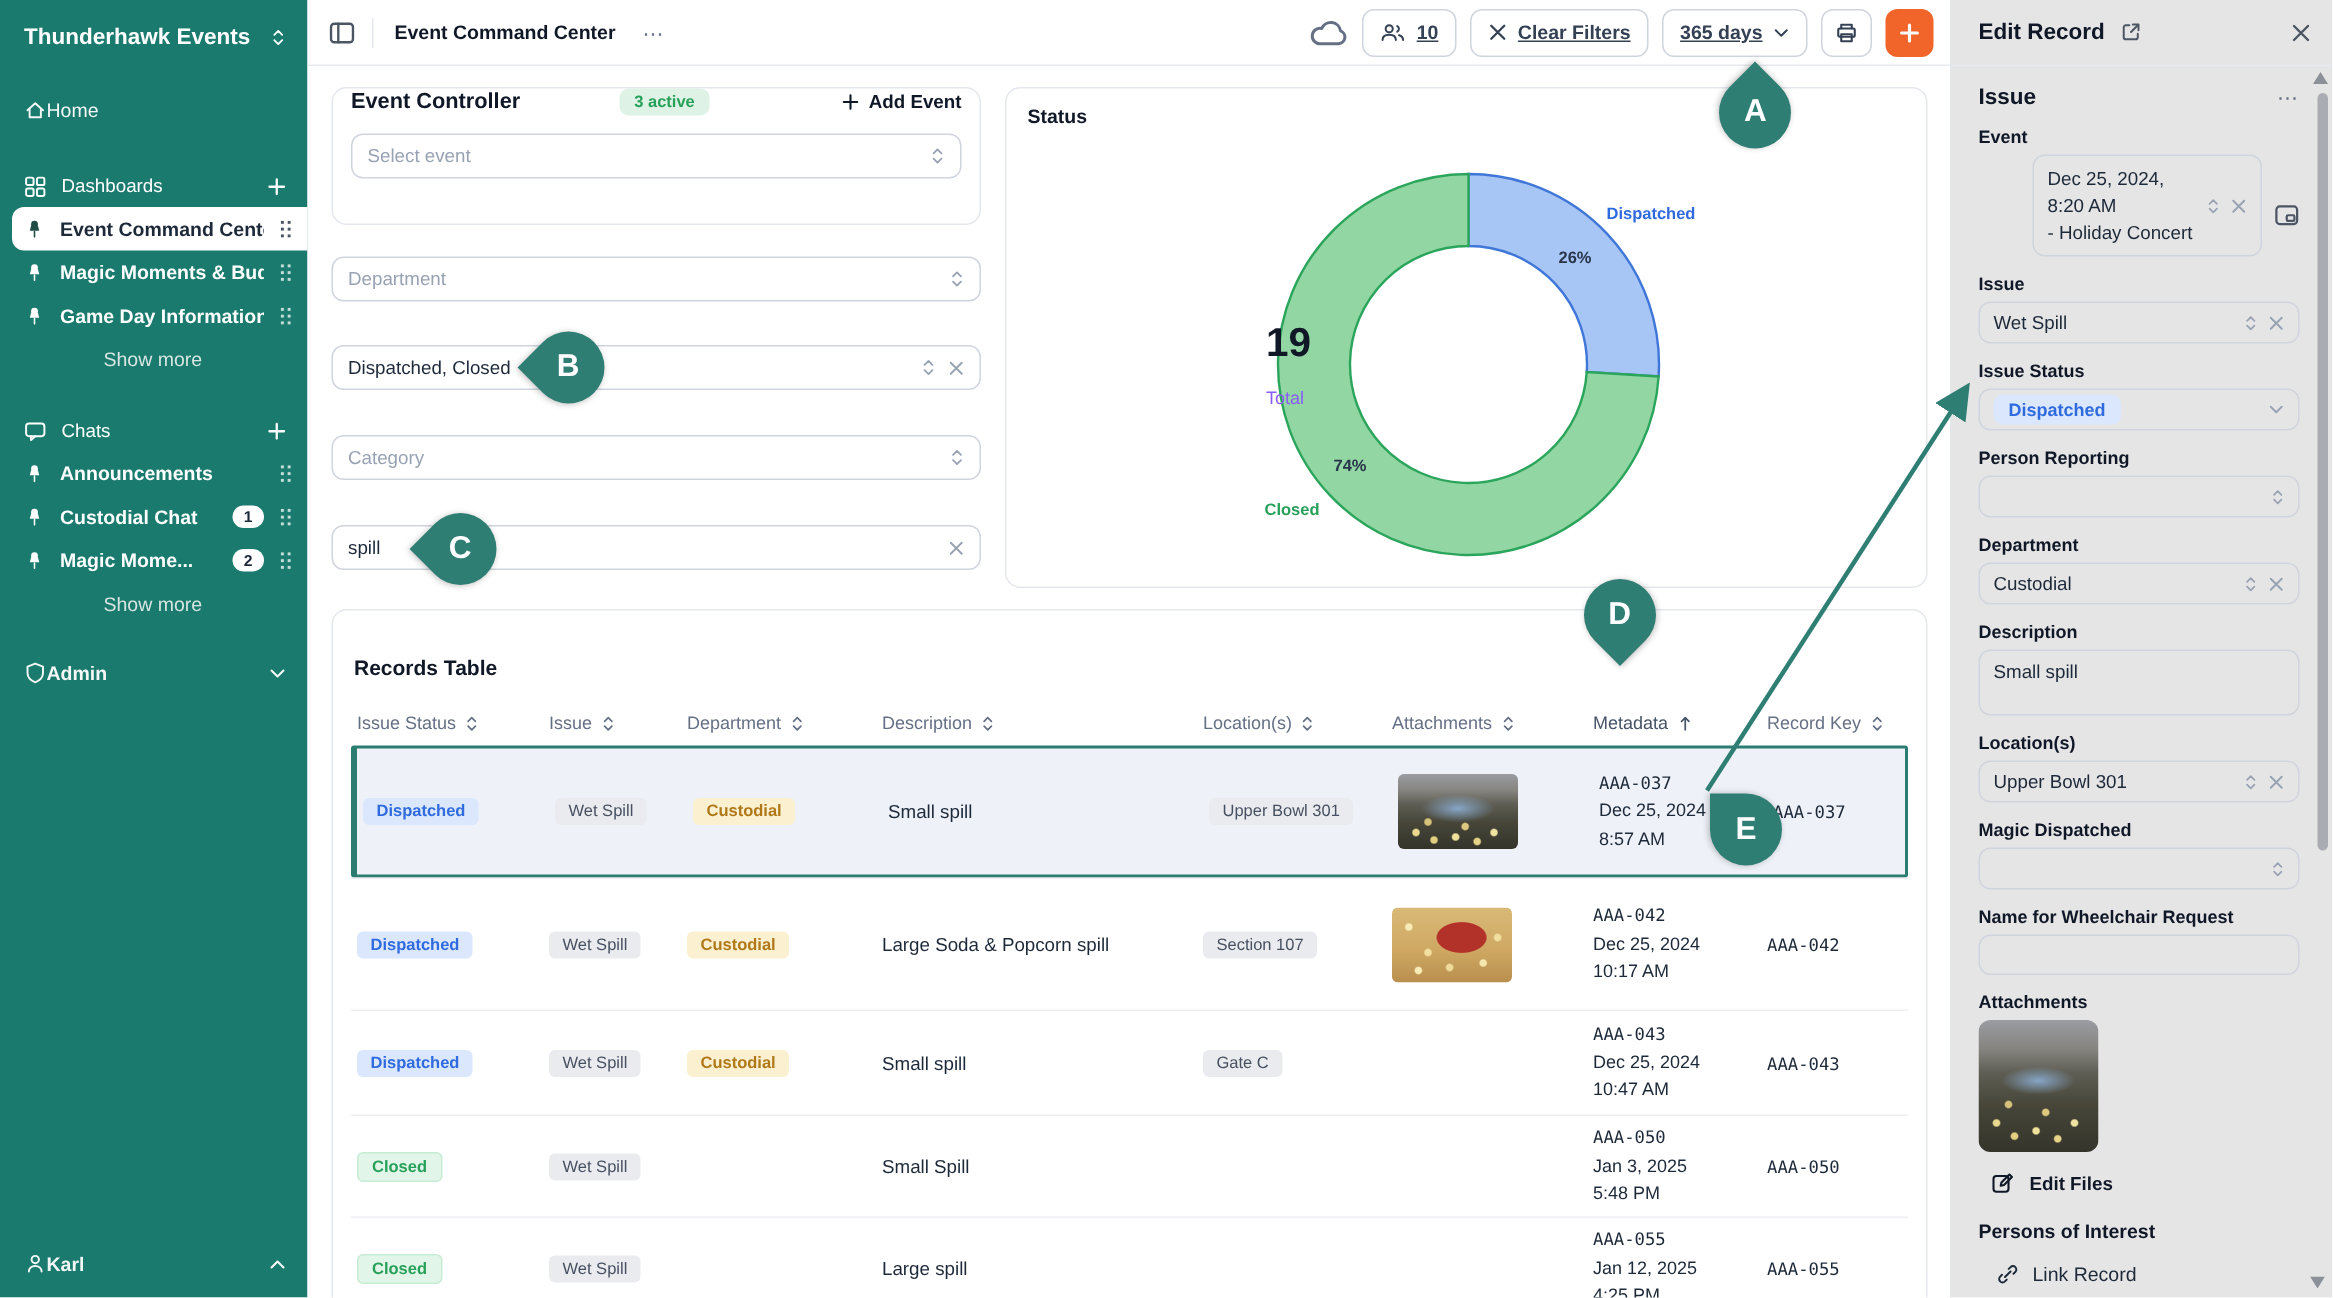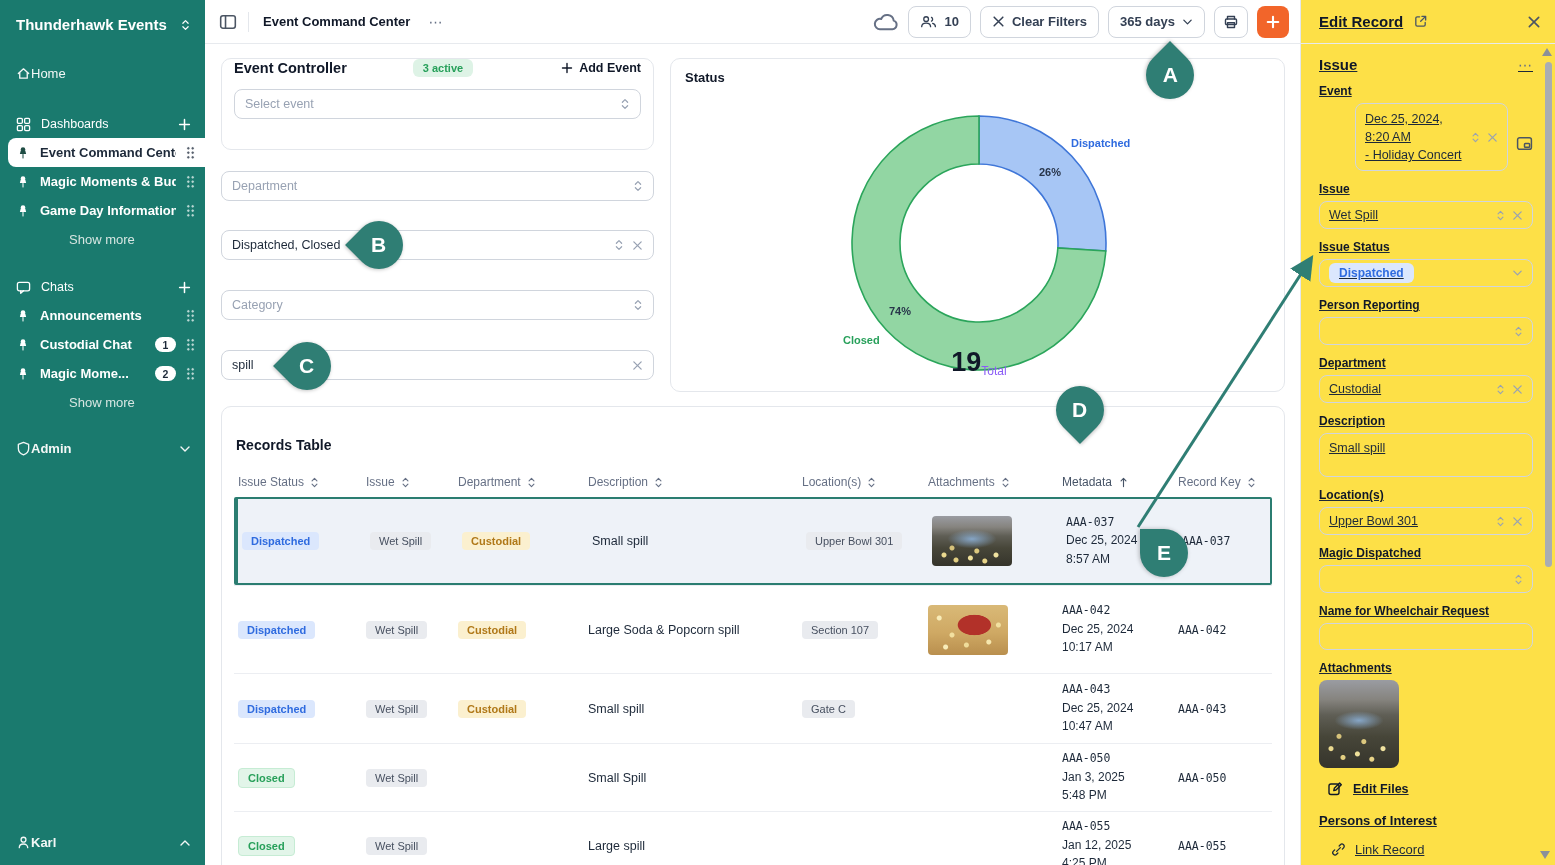--- a/index.html
+++ b/index.html
@@ -29,21 +29,21 @@
   .sb-admin { margin-top:20px; font-weight:600; }
   .sb-user { position:absolute; left:0; right:0; bottom:8px; font-weight:600; }
 
   
   .main { position:absolute; left:205px; top:0; width:1095px; height:865px; background:#fff; }
   .topbar { position:relative; height:44px; border-bottom:1px solid #e7eaee; display:flex; align-items:center; padding:0 11px 0 13px; gap:10px; color:#4b5563; }
   .tb-divider { width:1px; height:20px; background:#e4e7ec; }
   .tb-title { font-size:13px; color:#101828; font-weight:600; margin-left:4px; }
   .tb-ellipsis { font-size:14px; color:#667085; margin-left:8px; letter-spacing:1px; }
   .tb-right { margin-left:auto; display:flex; align-items:center; gap:9px; }
-  .tb-btn { display:flex; align-items:center; gap:7px; height:32px; padding:0 11px; border:1px solid #d0d5dd; border-radius:8px; background:#fff; font-size:13px; color:#344054; font-weight:600; }
+  .tb-btn { display:flex; align-items:center; gap:7px; height:32px; padding:0 11px; border:1px solid #d0d5dd; border-radius:8px; background:#fff; font-size:13px; color:#344054; font-weight:600;text-decoration:underline; }
   .tb-iconbtn { width:34px; justify-content:center; padding:0; }
   .tb-plus { width:32px; height:32px; border-radius:8px; background:#f2652a; color:#fff; display:flex; align-items:center; justify-content:center; border:none; }
   .content { position:relative; width:1095px; height:820px; }
 
   .card { position:absolute; background:#fff; border:1px solid #e4e7ec; border-radius:10px; }
 
   
   .ec-card { left:16px; top:14px; width:433px; height:92px; padding:0 12px; }
   .ec-head { display:flex; align-items:center; }
   .ec-title { font-size:14.5px; font-weight:bold; color:#101828; }
@@ -53,21 +53,21 @@
   .fld .ftext { flex:1; color:#1d2939; }
   .fld .placeholder { color:#98a2b3; }
   .ec-select { margin-top:12px; }
   .filter-box { position:absolute; left:16px; width:433px; }
   .fb-1 { top:127px; } .fb-2 { top:186px; } .fb-3 { top:246px; } .fb-4 { top:306px; }
 
   
   .status-card { left:465px; top:14px; width:615px; height:334px; padding:11px 14px; }
   .st-title { font-size:13px; font-weight:600; color:#101828; }
   .donut-wrap { position:absolute; left:173px; top:49px; width:270px; height:270px; }
-  .donut-center { position:absolute; left:0; top:0; width:270px; height:270px; display:flex; flex-direction:row; align-items:flex-end; justify-content:center; }
+  .donut-center { position:absolute; left:0; top:0; width:270px; height:270px; display:flex; flex-direction:column; align-items:flex-start; justify-content:center; }
   .donut-total { font-size:27px; font-weight:bold; color:#101828; line-height:1.1; }
   .donut-total-label { font-size:12px; color:#8b5cf6; margin-top:14px; }
   .ch-lab { position:absolute; font-size:11px; font-weight:bold; }
   .lab-dispatched { left:400px; top:78px; color:#2f6bdf; }
   .lab-pct1 { left:368px; top:107px; color:#28354a; font-weight:600; }
   .lab-pct2 { left:218px; top:246px; color:#28354a; font-weight:600; }
   .lab-closed { left:172px; top:275px; color:#27a05a; }
 
   
   .table-card { left:16px; top:362px; width:1064px; height:470px; padding:12px 12px 0 12px; overflow:hidden; }
@@ -107,21 +107,21 @@
       radial-gradient(circle 3px at 30% 60%, #f2e0a0 0 2px, transparent 3px),
       radial-gradient(circle 3px at 22% 84%, #f8ecb8 0 2px, transparent 3px),
       radial-gradient(circle 3px at 48% 80%, #efdc9a 0 2px, transparent 3px),
       radial-gradient(circle 3px at 76% 74%, #f6e7ae 0 2px, transparent 3px),
       radial-gradient(circle 3px at 88% 40%, #f2e0a0 0 2px, transparent 3px),
       radial-gradient(ellipse 26px 16px at 58% 40%, #b23129 0 62%, transparent 66%),
       linear-gradient(180deg, #d9b977 0%, #cfa964 55%, #b98f4e 100%);
   }
 
   
-  .panel { position:absolute; left:1300px; top:0; width:255px; height:865px; background:#fde047; border-left:1px solid #e4e7ec;text-decoration:underline; }
+  .panel { position:absolute; left:1300px; top:0; width:255px; height:865px; background:#e5e5e5; border-left:1px solid #e4e7ec; }
   .pn-head { height:44px; display:flex; align-items:center; gap:10px; padding:0 14px 0 18px; border-bottom:1px solid #e7eaee; }
   .pn-title { font-size:15px; font-weight:600; color:#101828; }
   .pn-close { margin-left:auto; color:#4b5563; }
   .pn-body { padding:12px 22px 0 18px; }
   .pn-section { display:flex; align-items:center; }
   .pn-section-title { font-size:15px; font-weight:bold; color:#101828; }
   .pn-dots { margin-left:auto; color:#667085; font-size:14px; letter-spacing:1px; }
   .pn-label { font-size:12px; font-weight:600; color:#101828; margin:11px 0 5px 0; }
   .pn-fld { display:flex; align-items:center; gap:7px; border:1px solid #d0d5dd; border-radius:8px; padding:0 9px; min-height:28px; font-size:12.5px; }
   .pn-fld .ftext { flex:1; }

